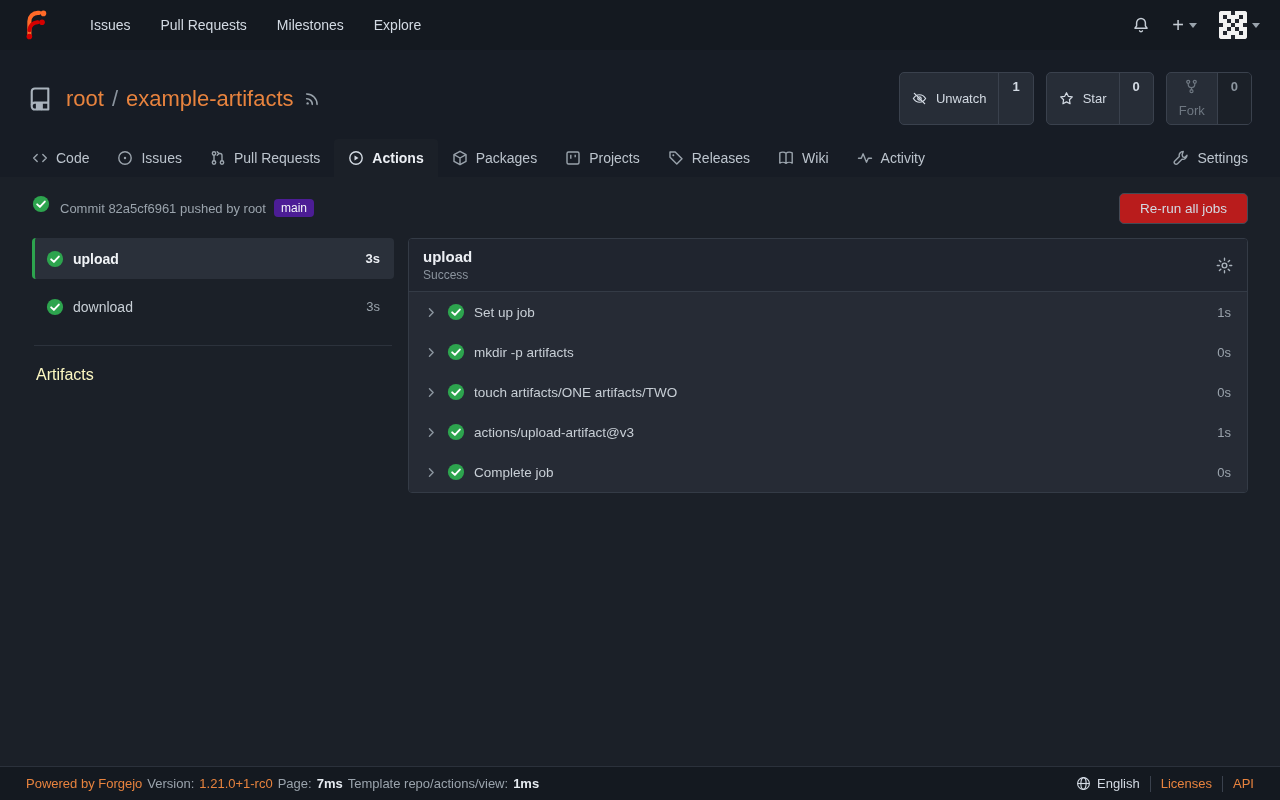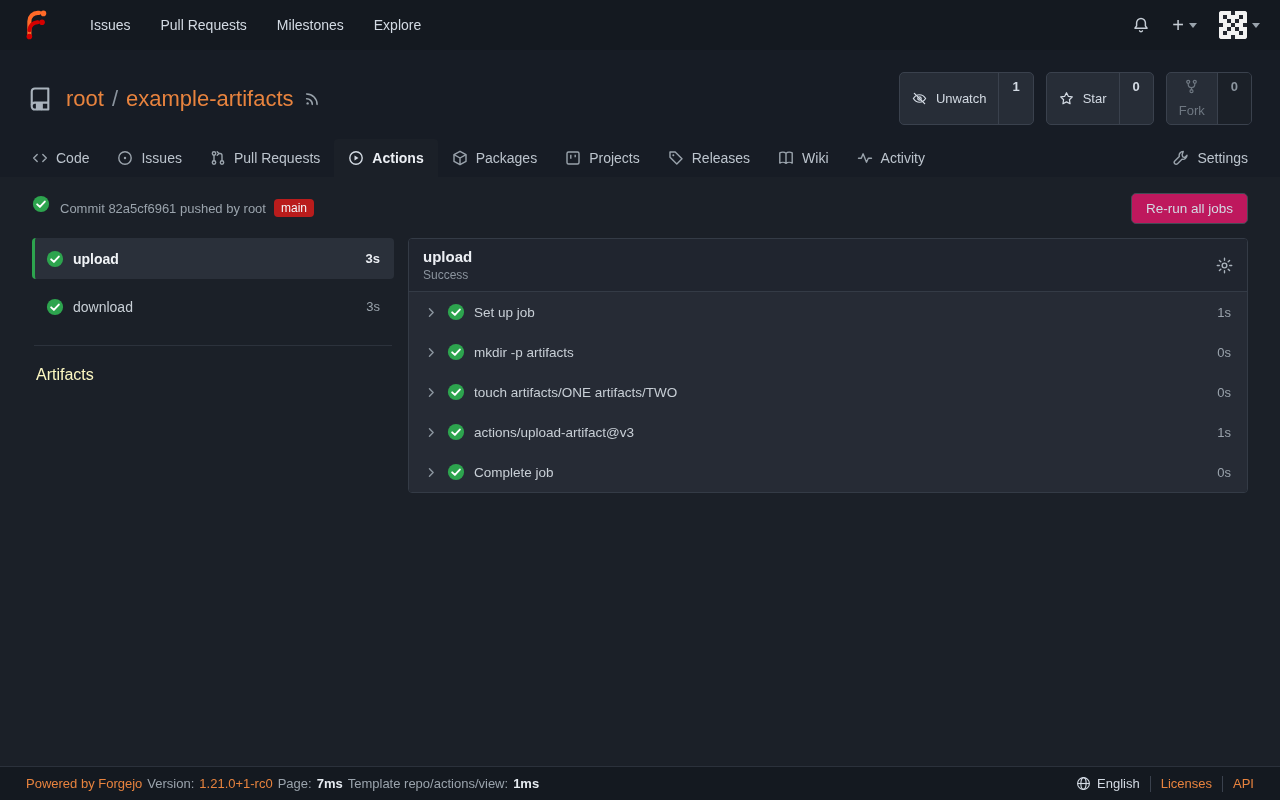--- a/index.html
+++ b/index.html
@@ -55,24 +55,24 @@
   .tab.active .ticon { color:#d3dae3; }
   .tabs .spacer { flex:1; }
 
   
   .content { flex:1; padding:14px 32px 0 24px; }
   .run-header { display:flex; align-items:flex-start; padding:2px 0 14px 8px; }
   .run-head-left { display:flex; gap:10px; }
   .run-title-block {}
   .run-title { font-size:19px; font-weight:700; color:#eceff4; letter-spacing:.2px; }
   .run-sub { margin-top:6px; font-size:13px; color:#9aa3ac; display:flex; align-items:center; gap:8px; }
-  .branch-badge { background:#b91c1c; color:#f2f4f7; font-size:12px; padding:2px 7px; border-radius:4px; cursor:pointer; }
+  .branch-badge { background:#4c1d95; color:#f2f4f7; font-size:12px; padding:2px 7px; border-radius:4px; cursor:pointer; }
   .rerun-btn {
-    margin-left:auto; background:#be185d; border:1px solid #434a55; border-radius:5px;
-    color:#d3dae3; font-size:13.5px; padding:7px 14px; cursor:pointer;
+    margin-left:auto; background:#b91c1c; border:1px solid #434a55; border-radius:5px;
+    color:#d3dae3; font-size:13.5px; padding:7px 20px; cursor:pointer;
     font-family:inherit;
   }
 
   
   .run-body { display:flex; gap:14px; align-items:flex-start; padding-left:8px; }
   .jobs-col { width:362px; flex-shrink:0; }
   .job-item {
     display:flex; align-items:center; gap:9px; height:41px; padding:0 14px 0 11px;
     border-left:3px solid transparent; border-radius:4px; cursor:pointer; margin-bottom:7px;
     color:#c8cfd6;

